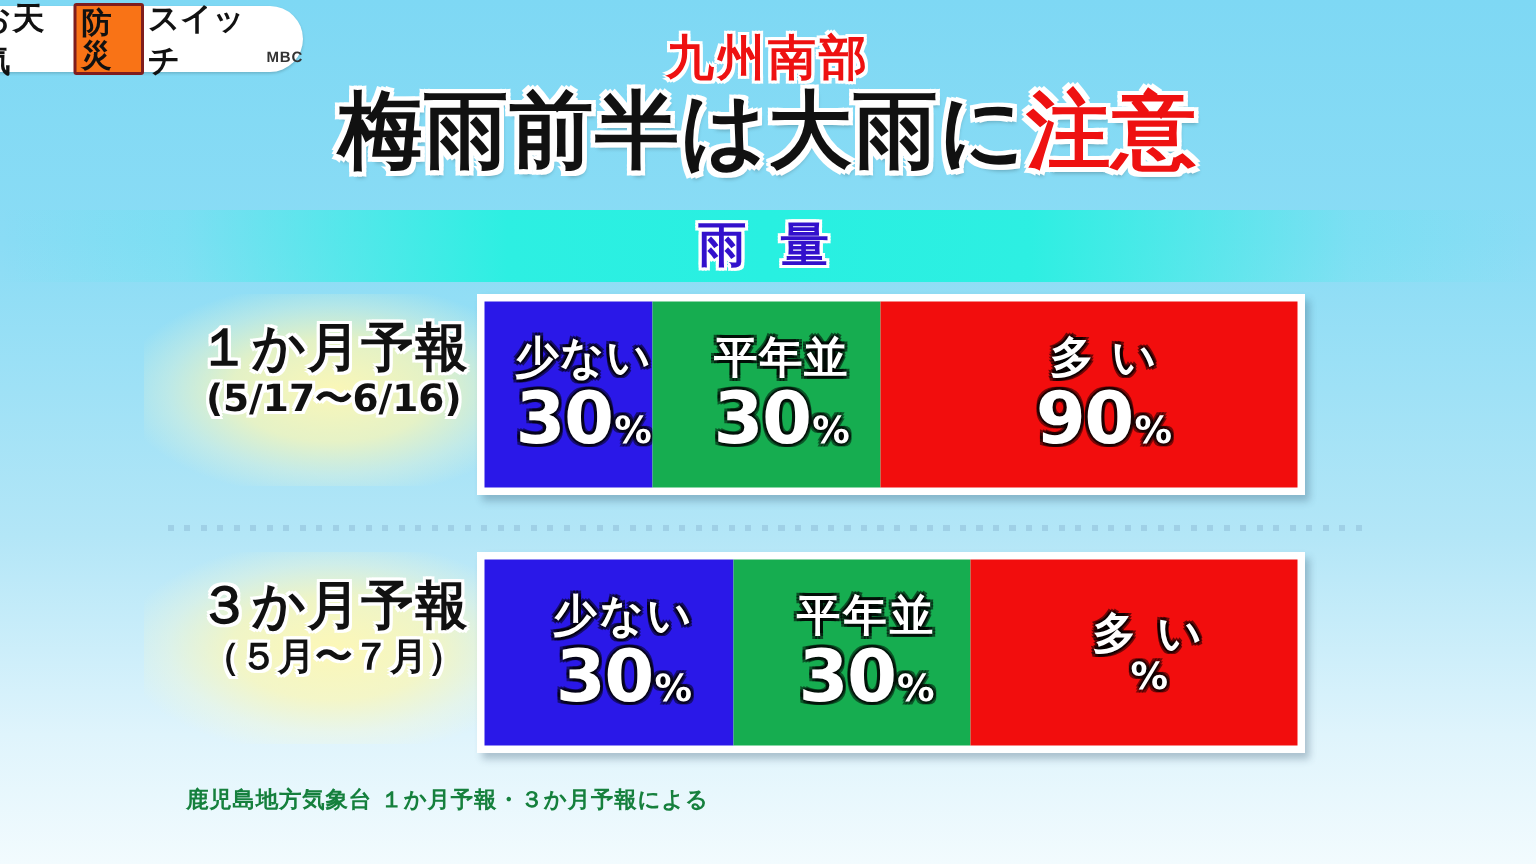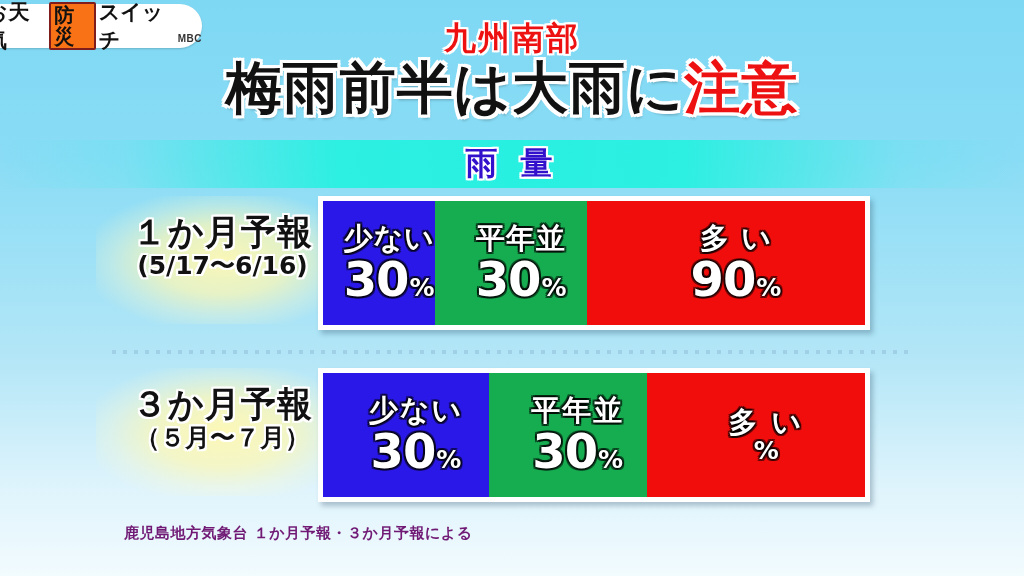--- a/index.html
+++ b/index.html
@@ -172,21 +172,21 @@
   
   #divider {
     position:absolute; left:112px; top:350px; width:800px; height:4px;
     background-image:repeating-linear-gradient(to right,
         #9fd0e6 0 4px, rgba(255,255,255,0) 4px 11px);
   }
 
   
   #footer {
     position:absolute; left:124px; top:524px;
-    font-size:15px; color:#701a75; font-weight:bold;
+    font-size:15px; color:#15803d; font-weight:bold;
     font-family:"DejaVu Sans", sans-serif; letter-spacing:.5px;
   }
 </style>
 </head>
 <body>
 
 <div id="logo-pill">
   <span class="lg-txt">お天気</span>
   <span class="lg-box">防災</span>
   <span class="lg-sw">スイッチ</span>

